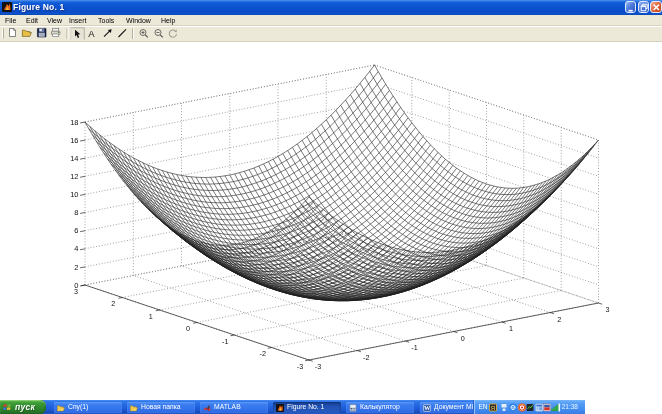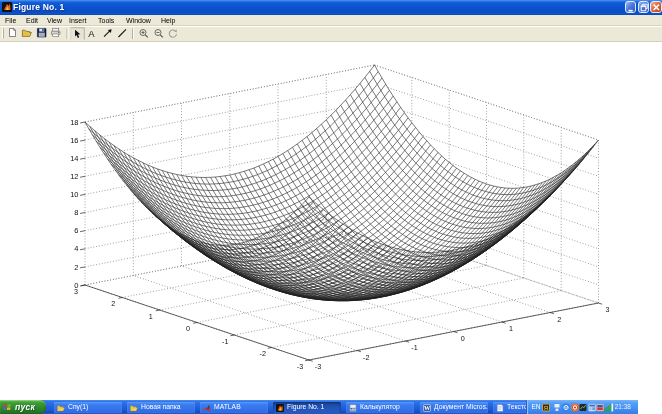--- a/index.html
+++ b/index.html
@@ -23,21 +23,21 @@
     background:#ECE9D8; font-size:7px; color:#000; border-bottom:1px solid #d8d4c0;
   }
   #menu span { position:absolute; top:2px; }
   
   #toolbar { position:absolute; left:0; top:27px; width:662px; height:15px; background:#ECE9D8; border-bottom:1px solid #d4d0bc; }
   
   #fig { position:absolute; left:0; top:43px; width:662px; height:357px; background:#fff; }
   #fig svg { position:absolute; left:0; top:-43px; }
   
   #task {
-    position:absolute; left:0; top:400px; width:638px; height:14px;
+    position:absolute; left:0; top:400px; width:585px; height:14px;
     background:linear-gradient(180deg,#4B8EF5 0%,#3077E8 10%,#2163DF 45%,#1C55CE 75%,#1646AE 92%,#2E66D6 100%);
   }
   #start {
     position:absolute; left:0; top:0; width:46px; height:14px;
     background:linear-gradient(180deg,#5FB74A 0%,#3E9E39 20%,#2F8A2C 55%,#27742a 85%,#1f6323 100%);
     border-radius:0 6px 6px 0; box-shadow:inset 0 1px 1px #8ed177, inset -1px 0 1px #1c5a1e;
     color:#fff; font-weight:bold; font-style:italic; font-size:8.5px;
   }
   #start span { position:absolute; left:15px; top:2px; text-shadow:1px 1px 1px #1d5a1d; letter-spacing:0.3px; }
   .tbtn {

